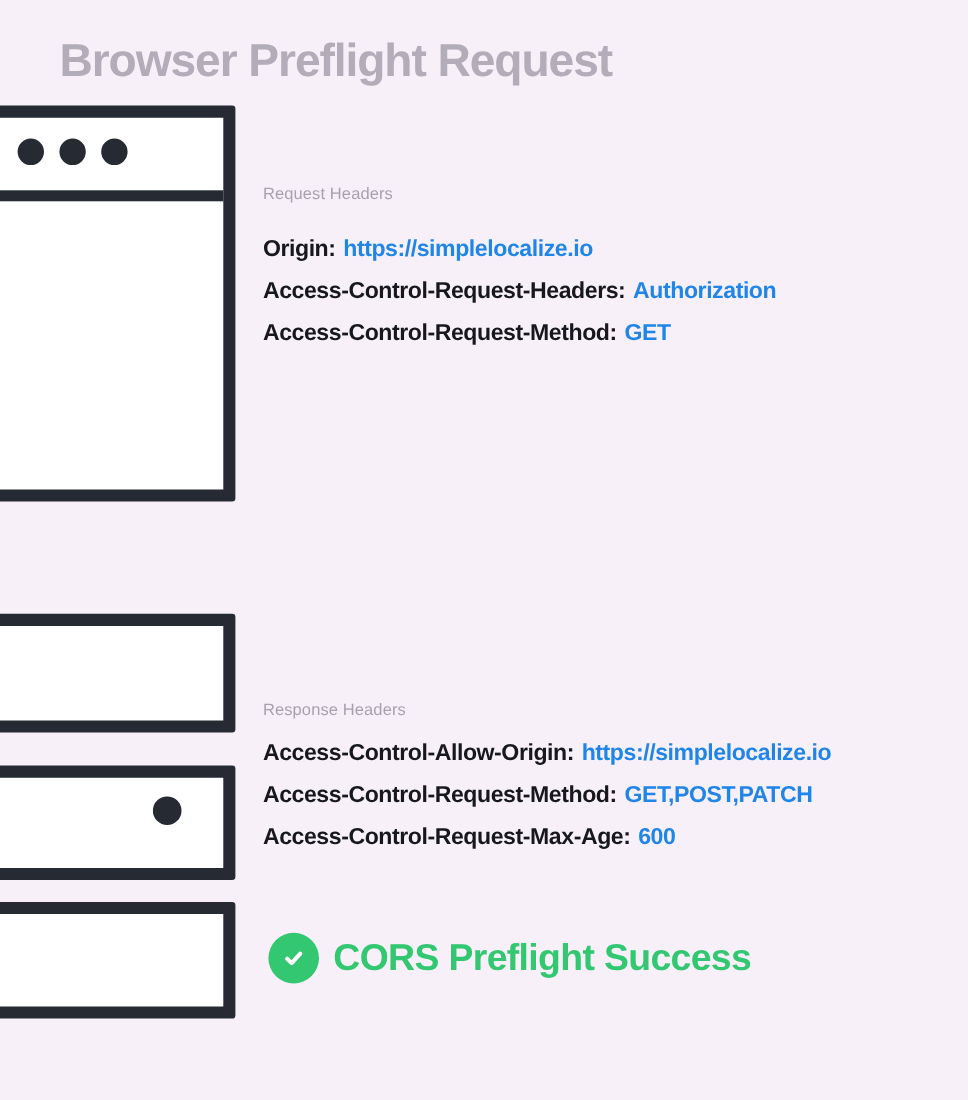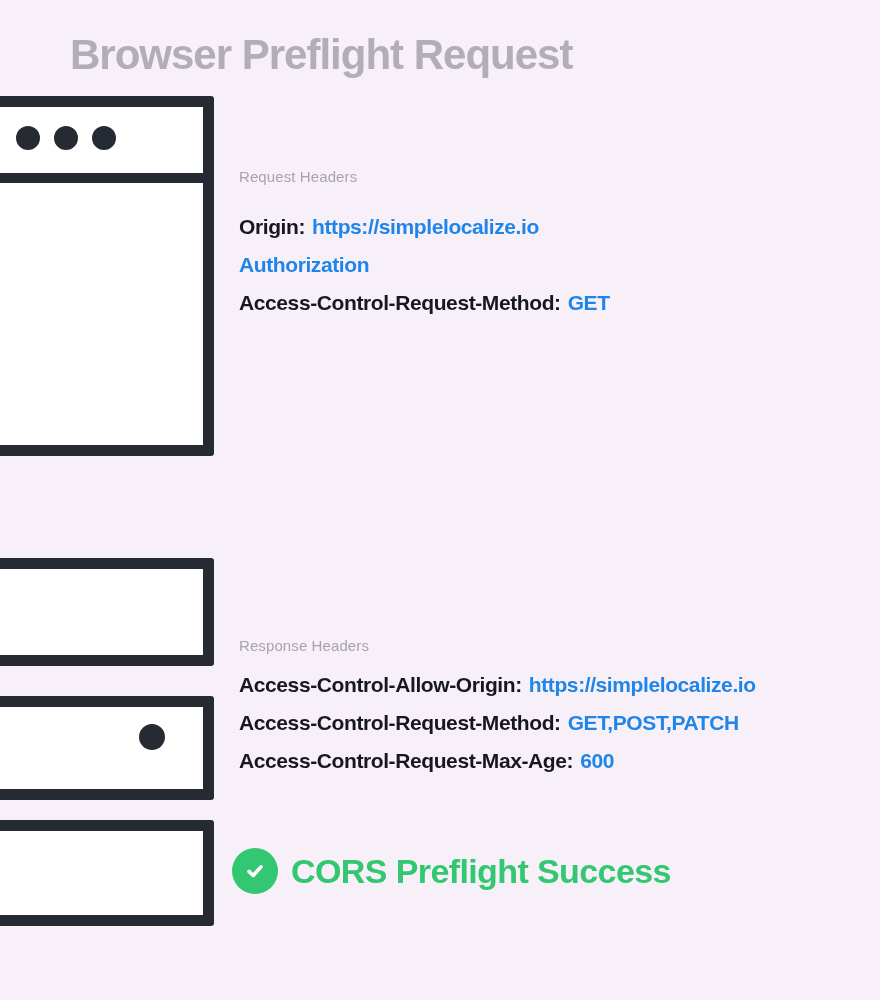--- a/index.html
+++ b/index.html
@@ -22,21 +22,21 @@
     overflow:hidden;
   }
   .section-title{
     position:absolute;
     font-size:42px;
     font-weight:700;
     letter-spacing:-1px;
     color:var(--muted-title);
     white-space:nowrap;
   }
-  #title-request{left:70px;top:31px;}
+  #title-request{left:54px;top:31px;}
   #title-response{left:90px;top:503px;}
 
   
   .browser-window{
     position:absolute;
     left:-40px;top:96px;
     width:254px;height:360px;
     background:#ffffff;
     border:11px solid var(--ink);
     border-radius:3px;
@@ -104,21 +104,21 @@
     font-size:21px;
     font-weight:700;
     letter-spacing:-0.4px;
   }
   .hkey{color:var(--text-dark);margin-right:7px;text-align:right;}
   .hval{color:var(--link-blue);}
 
   
   .status-row{
     position:absolute;
-    left:232px;top:848px;
+    left:244px;top:848px;
     height:46px;
     display:flex;
     align-items:center;
   }
   .check-circle{
     width:46px;height:46px;
     border-radius:50%;
     background:var(--success-green);
     display:flex;
     align-items:center;
@@ -150,20 +150,21 @@
   </div>
 
   <div class="hlabel" id="request-label">Request Headers</div>
 
   <div class="hlines" id="request-lines">
     <div class="hline">
       <span class="hkey">Origin:</span>
       <span class="hval">https://simplelocalize.io</span>
     </div>
     <div class="hline">
+      <span class="hkey">Access-Control-Request-Headers:</span>
       <span class="hval">Authorization</span>
     </div>
     <div class="hline">
       <span class="hkey">Access-Control-Request-Method:</span>
       <span class="hval">GET</span>
     </div>
   </div>
 
 
   <div>

